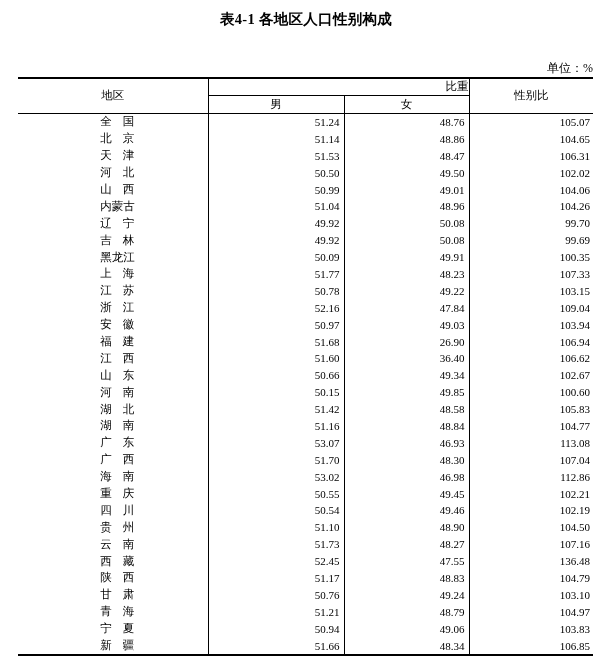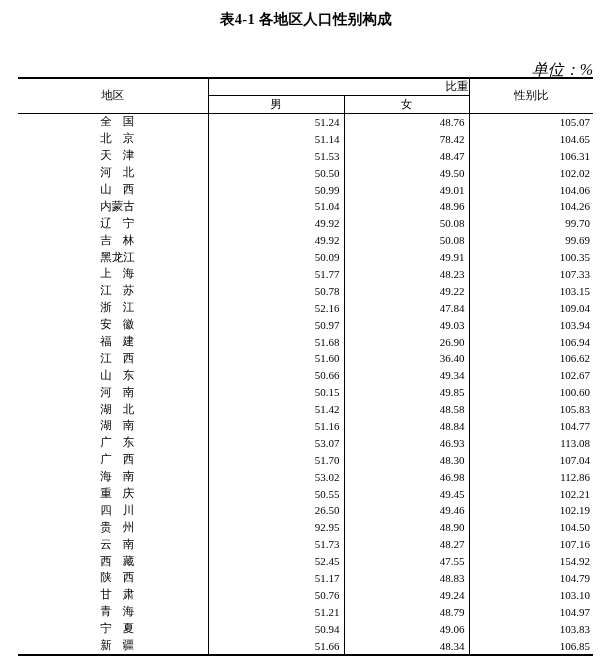--- a/index.html
+++ b/index.html
@@ -11,22 +11,21 @@
     overflow: hidden;
   }
   .title {
     position: absolute; top: 10px; left: 0; width: 100%;
     text-align: center; font-size: 14.5px; font-weight: 700;
     letter-spacing: 0.3px;
     padding-left: 6px;
   }
   .unit {
     position: absolute; top: 60px; right: 7px;
-    font-size: 16px;
-    font-style: italic;
+    font-size: 12px;
   }
   table.data {
     position: absolute; top: 77px; left: 18px; width: 575px;
     border-collapse: collapse; table-layout: fixed;
     border-top: 2px solid #000;
     border-bottom: 2px solid #000;
   }
   th, td { padding: 0; font-weight: 400; }
   thead th { font-size: 11.5px; text-align: center; vertical-align: middle; }
   tr.h1 { height: 17px; }
@@ -73,21 +72,21 @@
   <tbody>
       <tr class="bold">
         <td class="c-region"><span class="region-name">全国</span></td>
         <td class="c-male">51.24</td>
         <td class="c-female">48.76</td>
         <td class="c-ratio">105.07</td>
       </tr>
       <tr>
         <td class="c-region"><span class="region-name">北京</span></td>
         <td class="c-male">51.14</td>
-        <td class="c-female">78.42</td>
+        <td class="c-female">48.86</td>
         <td class="c-ratio">104.65</td>
       </tr>
       <tr>
         <td class="c-region"><span class="region-name">天津</span></td>
         <td class="c-male">51.53</td>
         <td class="c-female">48.47</td>
         <td class="c-ratio">106.31</td>
       </tr>
       <tr>
         <td class="c-region"><span class="region-name">河北</span></td>
@@ -204,41 +203,41 @@
         <td class="c-ratio">112.86</td>
       </tr>
       <tr>
         <td class="c-region"><span class="region-name">重庆</span></td>
         <td class="c-male">50.55</td>
         <td class="c-female">49.45</td>
         <td class="c-ratio">102.21</td>
       </tr>
       <tr>
         <td class="c-region"><span class="region-name">四川</span></td>
-        <td class="c-male">26.50</td>
+        <td class="c-male">50.54</td>
         <td class="c-female">49.46</td>
         <td class="c-ratio">102.19</td>
       </tr>
       <tr>
         <td class="c-region"><span class="region-name">贵州</span></td>
-        <td class="c-male">92.95</td>
+        <td class="c-male">51.10</td>
         <td class="c-female">48.90</td>
         <td class="c-ratio">104.50</td>
       </tr>
       <tr>
         <td class="c-region"><span class="region-name">云南</span></td>
         <td class="c-male">51.73</td>
         <td class="c-female">48.27</td>
         <td class="c-ratio">107.16</td>
       </tr>
       <tr>
         <td class="c-region"><span class="region-name">西藏</span></td>
         <td class="c-male">52.45</td>
         <td class="c-female">47.55</td>
-        <td class="c-ratio">154.92</td>
+        <td class="c-ratio">136.48</td>
       </tr>
       <tr>
         <td class="c-region"><span class="region-name">陕西</span></td>
         <td class="c-male">51.17</td>
         <td class="c-female">48.83</td>
         <td class="c-ratio">104.79</td>
       </tr>
       <tr>
         <td class="c-region"><span class="region-name">甘肃</span></td>
         <td class="c-male">50.76</td>

